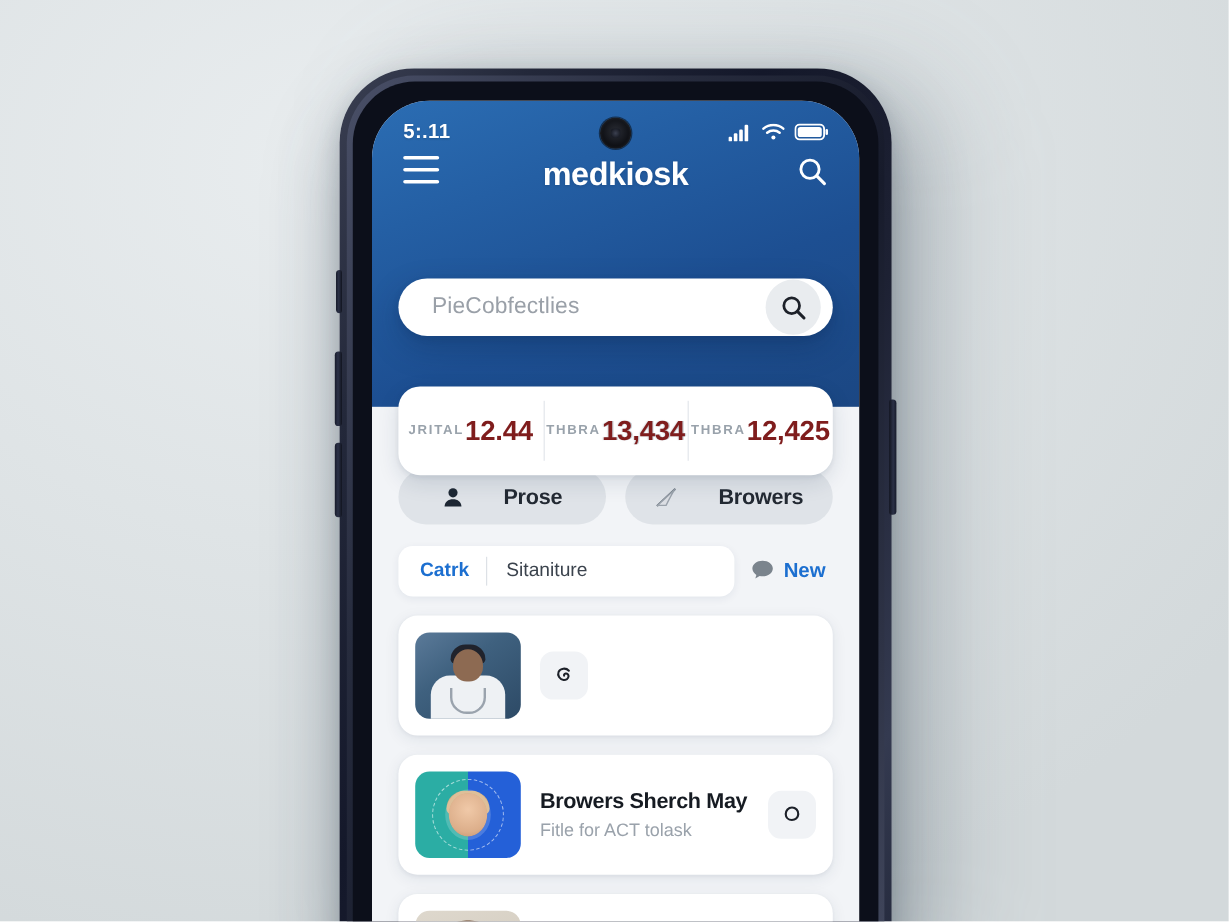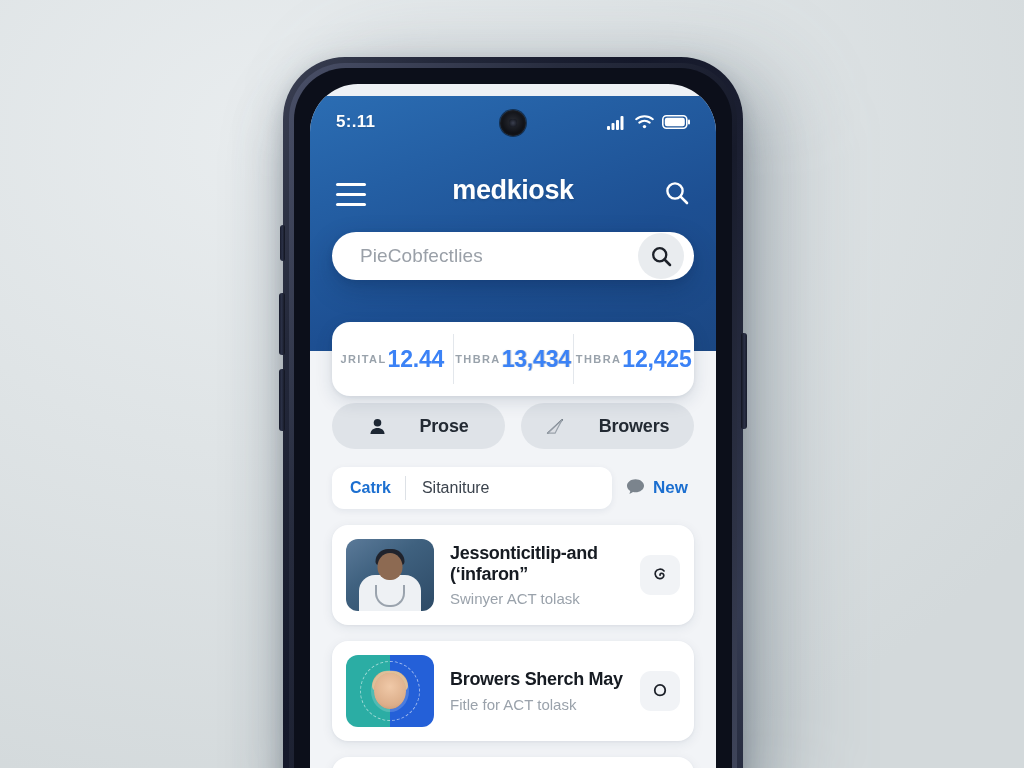--- a/index.html
+++ b/index.html
@@ -87,21 +87,20 @@
     background: linear-gradient(160deg, #2b6db3 0%, #245fa4 28%, #1d4f92 62%, #1b4783 100%);
   }
   .statusbar {
     height: 46px;
     display: flex;
     align-items: center;
     justify-content: space-between;
     padding: 6px 26px 0 26px;
     box-sizing: border-box;
     color: #ffffff;
-    margin-top: 12px;
   }
   .sb-time {
     font-size: 17px;
     font-weight: bold;
     letter-spacing: 0.3px;
     text-shadow: 0 1px 2px rgba(0,0,0,0.16);
   }
   .sb-icons { display: flex; align-items: center; gap: 8px; }
 
   .camera {
@@ -120,21 +119,21 @@
     left: 50%; top: 50%;
     transform: translate(-50%,-50%);
     width: 8px; height: 8px;
     border-radius: 2px;
     background: radial-gradient(circle, #3b4050 0%, #1a1d26 70%);
   }
 
   .appbar {
     height: 64px;
     display: flex;
-    align-items: flex-end;
+    align-items: flex-start;
     padding: 0 26px;
     box-sizing: border-box;
   }
   .hamburger { width: 30px; display: flex; flex-direction: column; gap: 7px; cursor: pointer; }
   .hamburger span { display: block; height: 3px; background: #fff; border-radius: 2px; }
   .app-title {
     flex: 1;
     text-align: center;
     color: #ffffff;
     font-size: 27px;
@@ -215,21 +214,21 @@
   }
   .stat-label {
     font-size: 11px;
     letter-spacing: 1.4px;
     color: #99a2ab;
     font-weight: bold;
   }
   .stat-value {
     font-size: 23px;
     font-weight: bold;
-    color: #3b82f6;
+    color: #7f1d1d;
     letter-spacing: -0.2px;
   }
   .stat-value.blurred {
     filter: blur(0.35px);
     text-shadow: 1px 0 0 rgba(160,170,180,0.55), -1px 0 1px rgba(210,216,222,0.7);
   }
 
   
   .body {
     background: #f2f4f7;
@@ -517,24 +516,20 @@
             </div>
           </div>
 
           <div class="card">
             <div class="thumb thumb-doctor">
               <div class="coat"></div>
                 <div class="scope"></div>
               <div class="hair"></div>
                 <div class="head"></div>
             </div>
-            <div class="card-txt">
-              <div class="card-title">Jessonticitlip-and (‘infaron”</div>
-              <div class="card-sub">Swinyer ACT tolask</div>
-            </div>
             <div class="card-action">
               <svg width="18" height="18" viewBox="0 0 20 20">
                 <path d="M14.5 5.5C12 2.6 6.5 3 5 6.5c-1.4 3.3 1 7.2 4.6 7.5 2.4.2 4.4-1.3 4.6-3.2.2-1.7-1.2-3-2.7-2.7-1.1.2-1.7 1.2-1.4 2" stroke="#1d2129" stroke-width="1.9" fill="none" stroke-linecap="round"></path>
               </svg>
             </div>
           </div>
 
           <div class="card">
             <div class="thumb thumb-split">
               <div class="ring"></div>

